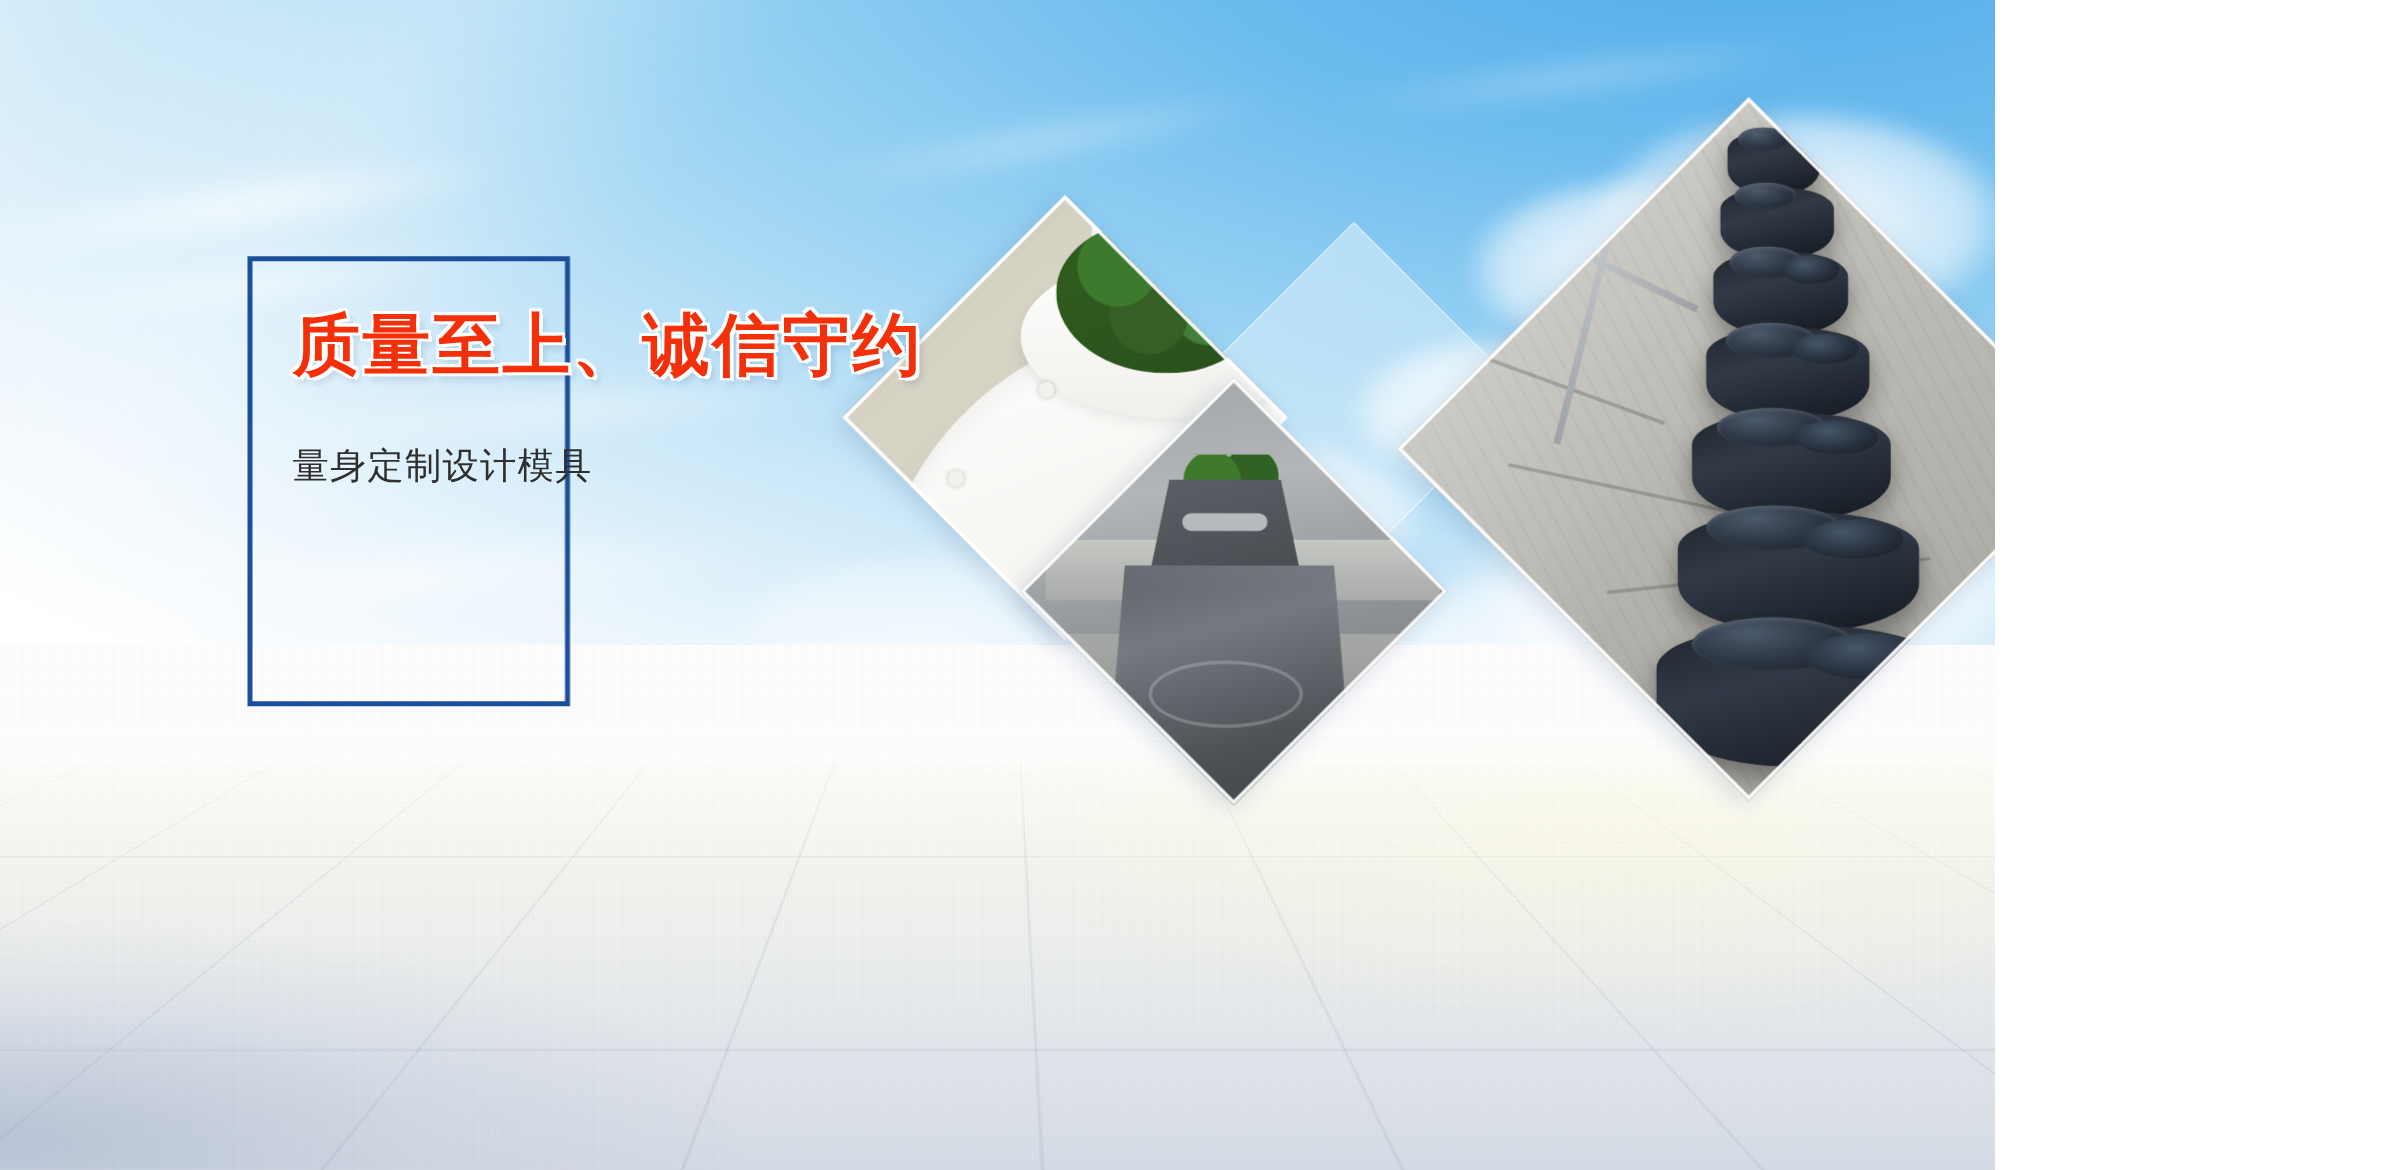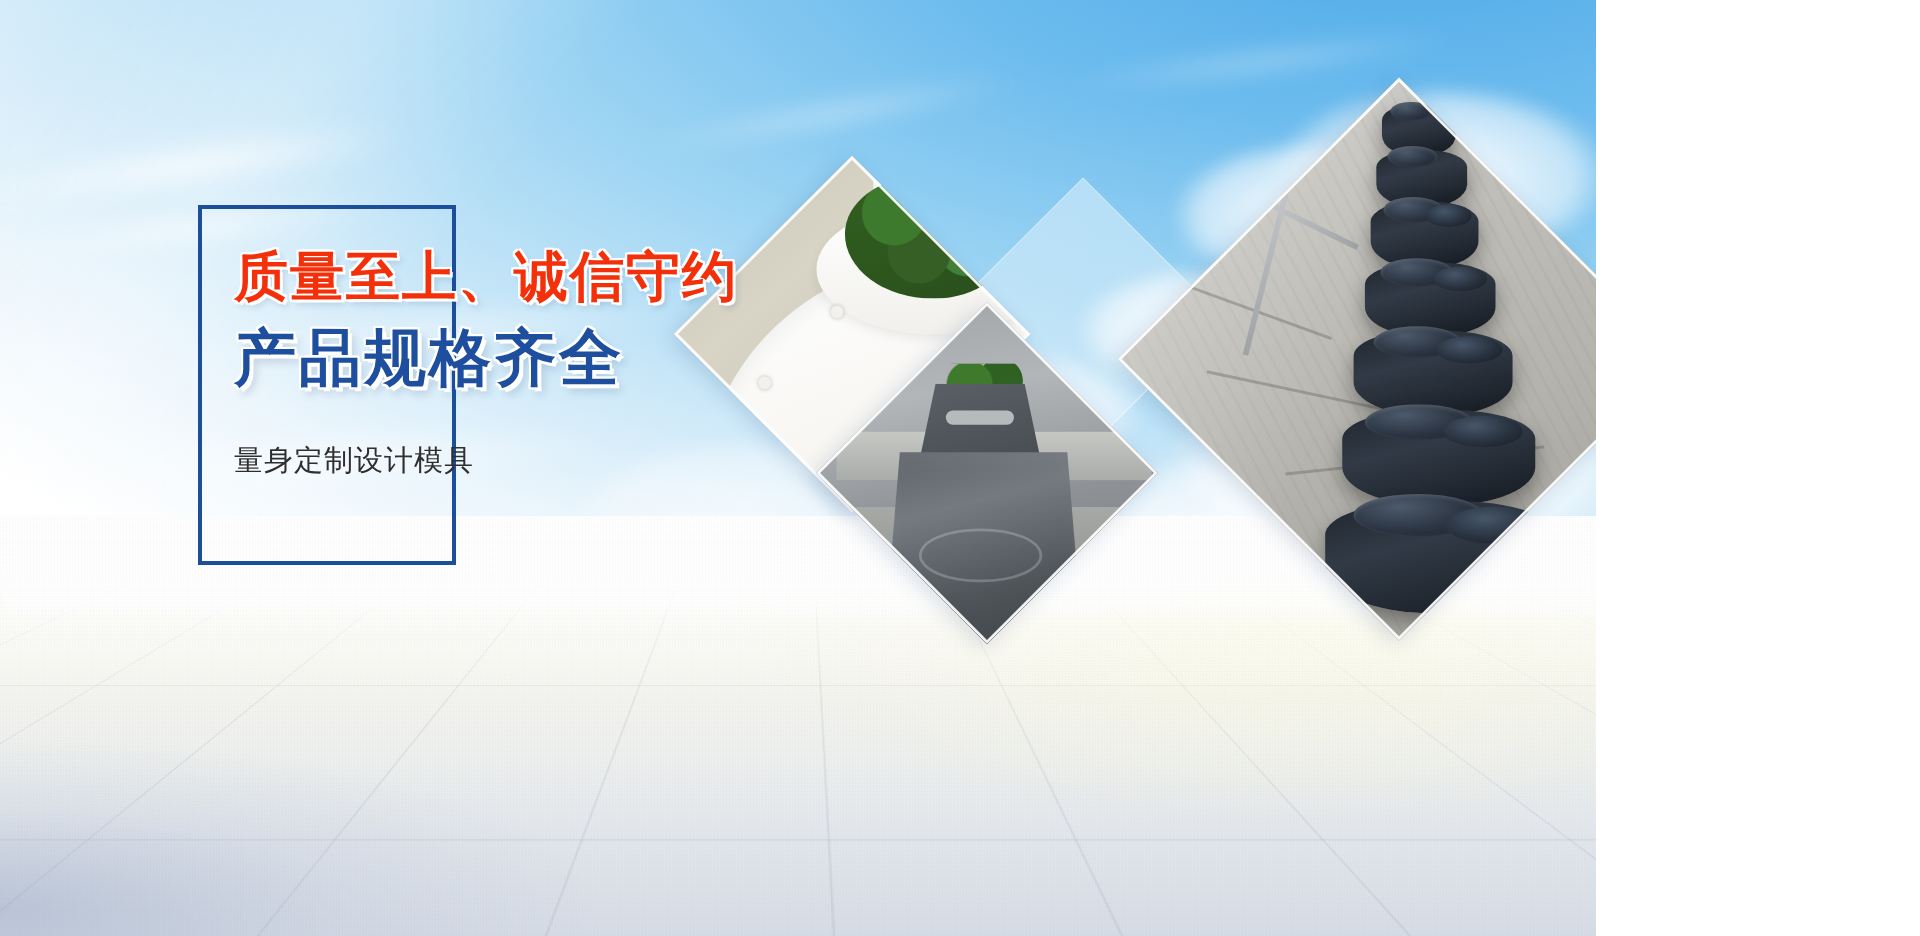--- a/index.html
+++ b/index.html
@@ -373,19 +373,18 @@
           <div class="lid"></div>
           <div class="lid2"></div>
         </div>
     </div>
   </div>
 
   <div class="panel"></div>
 
   <div class="copy">
     <div class="headline-red">质量至上、诚信守约</div>
-    <div class="headline-blue">产品规格齐全</div>
     <div class="sub">
       <div>量身定制设计模具</div>
     </div>
   </div>
 
 </div>
 
 </body></html>

